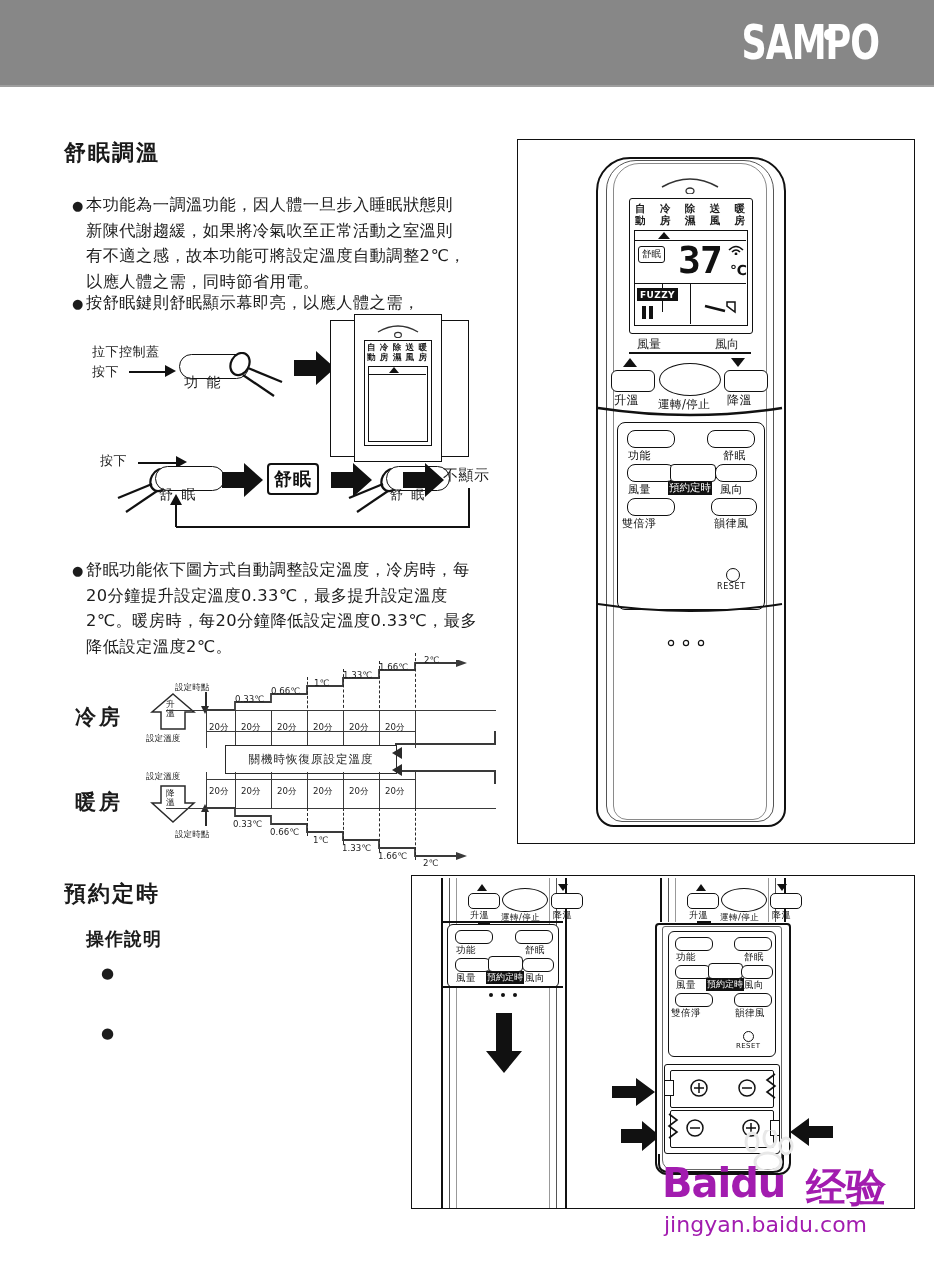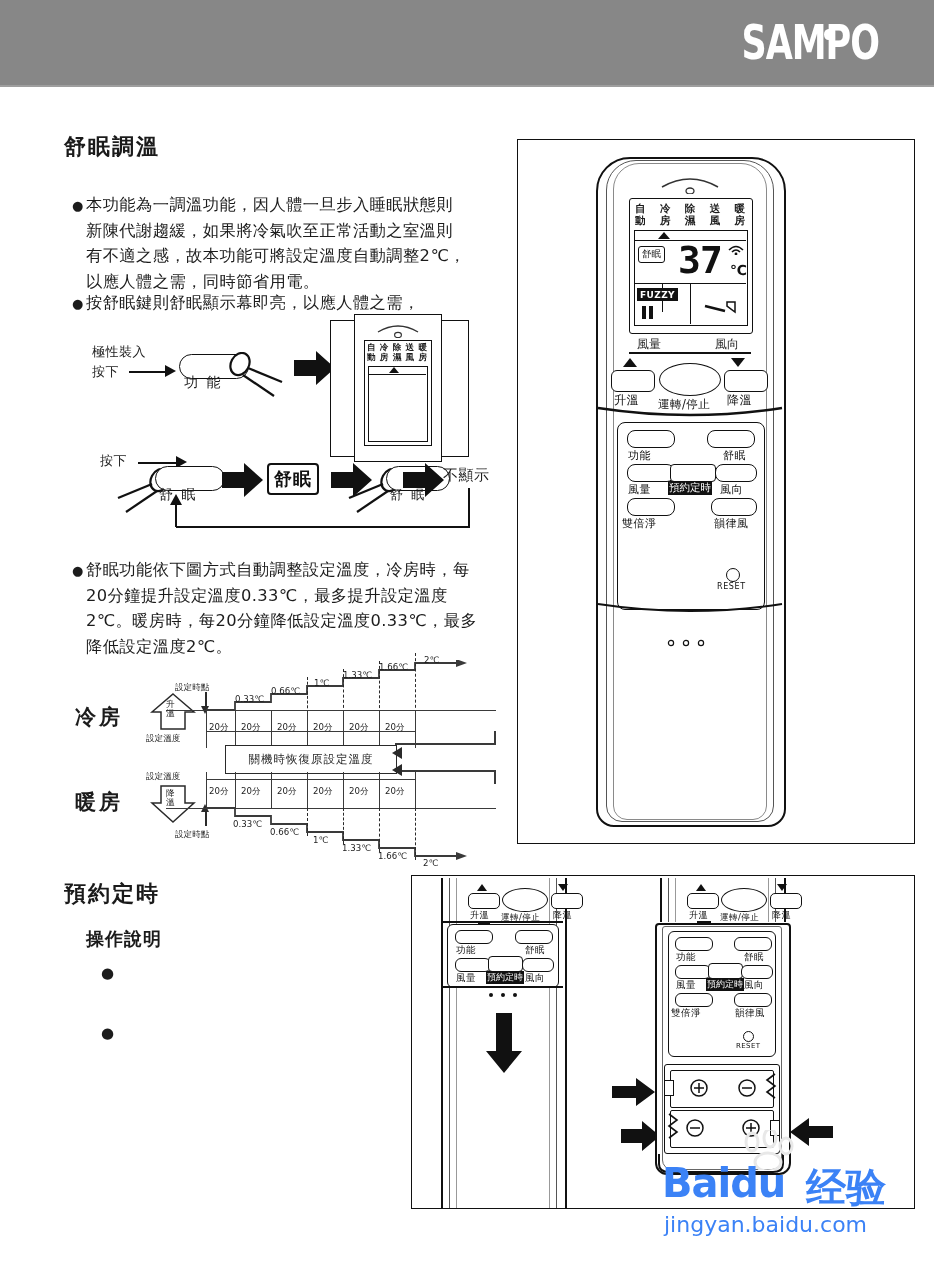--- a/index.html
+++ b/index.html
@@ -57,50 +57,50 @@
     font-size:11.5px;letter-spacing:1px;color:#2a2a2a;
     display:flex;align-items:center;justify-content:center;
   }
 
   
   .rbody{position:absolute;border:2px solid #111;background:#fff;}
   .lcd{position:absolute;border:1.5px solid #111;background:#fff;}
   .lcdbox{position:absolute;border:1.3px solid #111;}
 
   .wm{
-    position:absolute;color:#3b82f6;font-weight:bold;
+    position:absolute;color:#a21caf;font-weight:bold;
     font-family:"DejaVu Sans","Liberation Sans",sans-serif;
   }
   .ibtn{position:absolute;border:1.5px solid #111;border-radius:9px;background:#fff;}
   .ibtn-lbl{position:absolute;font-size:11px;letter-spacing:0.5px;color:#111;white-space:nowrap;}
 </style>
 </head>
 <body>
 
 <div class="page">
 
   <div class="header"></div>
   <div class="header-rule"></div>
   <div class="logo-dot"></div>
   <div class="logo">SAMPO</div>
 
-  <div class="h1" style="left:64px;top:132px;">舒眠調溫</div>
+  <div class="h1" style="left:64px;top:138px;">舒眠調溫</div>
 
   <div class="para" style="left:86px;top:192px;width:382px;">
     <span class="bullet">●</span>
     <span>本功能為一調溫功能，因人體一旦步入睡眠狀態則新陳代謝趨緩，如果將冷氣吹至正常活動之室溫則有不適之感，故本功能可將設定溫度自動調整2℃，以應人體之需，同時節省用電。</span>
   </div>
 
   <div class="para" style="left:86px;top:290px;width:390px;">
     <span class="bullet">●</span>
     <span>按舒眠鍵則舒眠顯示幕即亮，以應人體之需，</span>
   </div>
 
   <div>
-    <div class="lbl" style="left:92px;top:343px;">極性裝入</div>
+    <div class="lbl" style="left:92px;top:343px;">拉下控制蓋</div>
     <div class="lbl" style="left:92px;top:363px;">按下</div>
 
     <div style="position:absolute;left:129px;top:371px;width:38px;height:2.4px;background:#111;"></div>
     <div style="position:absolute;left:165px;top:365px;width:0;height:0;border-left:11px solid #111;border-top:6.5px solid transparent;border-bottom:6.5px solid transparent;"></div>
 
     <div class="key" style="left:179px;top:354px;width:68px;height:23px;"></div>
     <div class="keytxt" style="left:184px;top:374px;">功 能</div>
     <svg style="position:absolute;left:222px;top:352px;" width="70" height="48">
       <ellipse cx="18" cy="12" rx="9" ry="11.5" transform="rotate(28 18 12)" fill="#fff" stroke="#111" stroke-width="2.2"></ellipse>
       <path d="M26 16 L60 30" stroke="#111" stroke-width="2.2" fill="none"></path>

